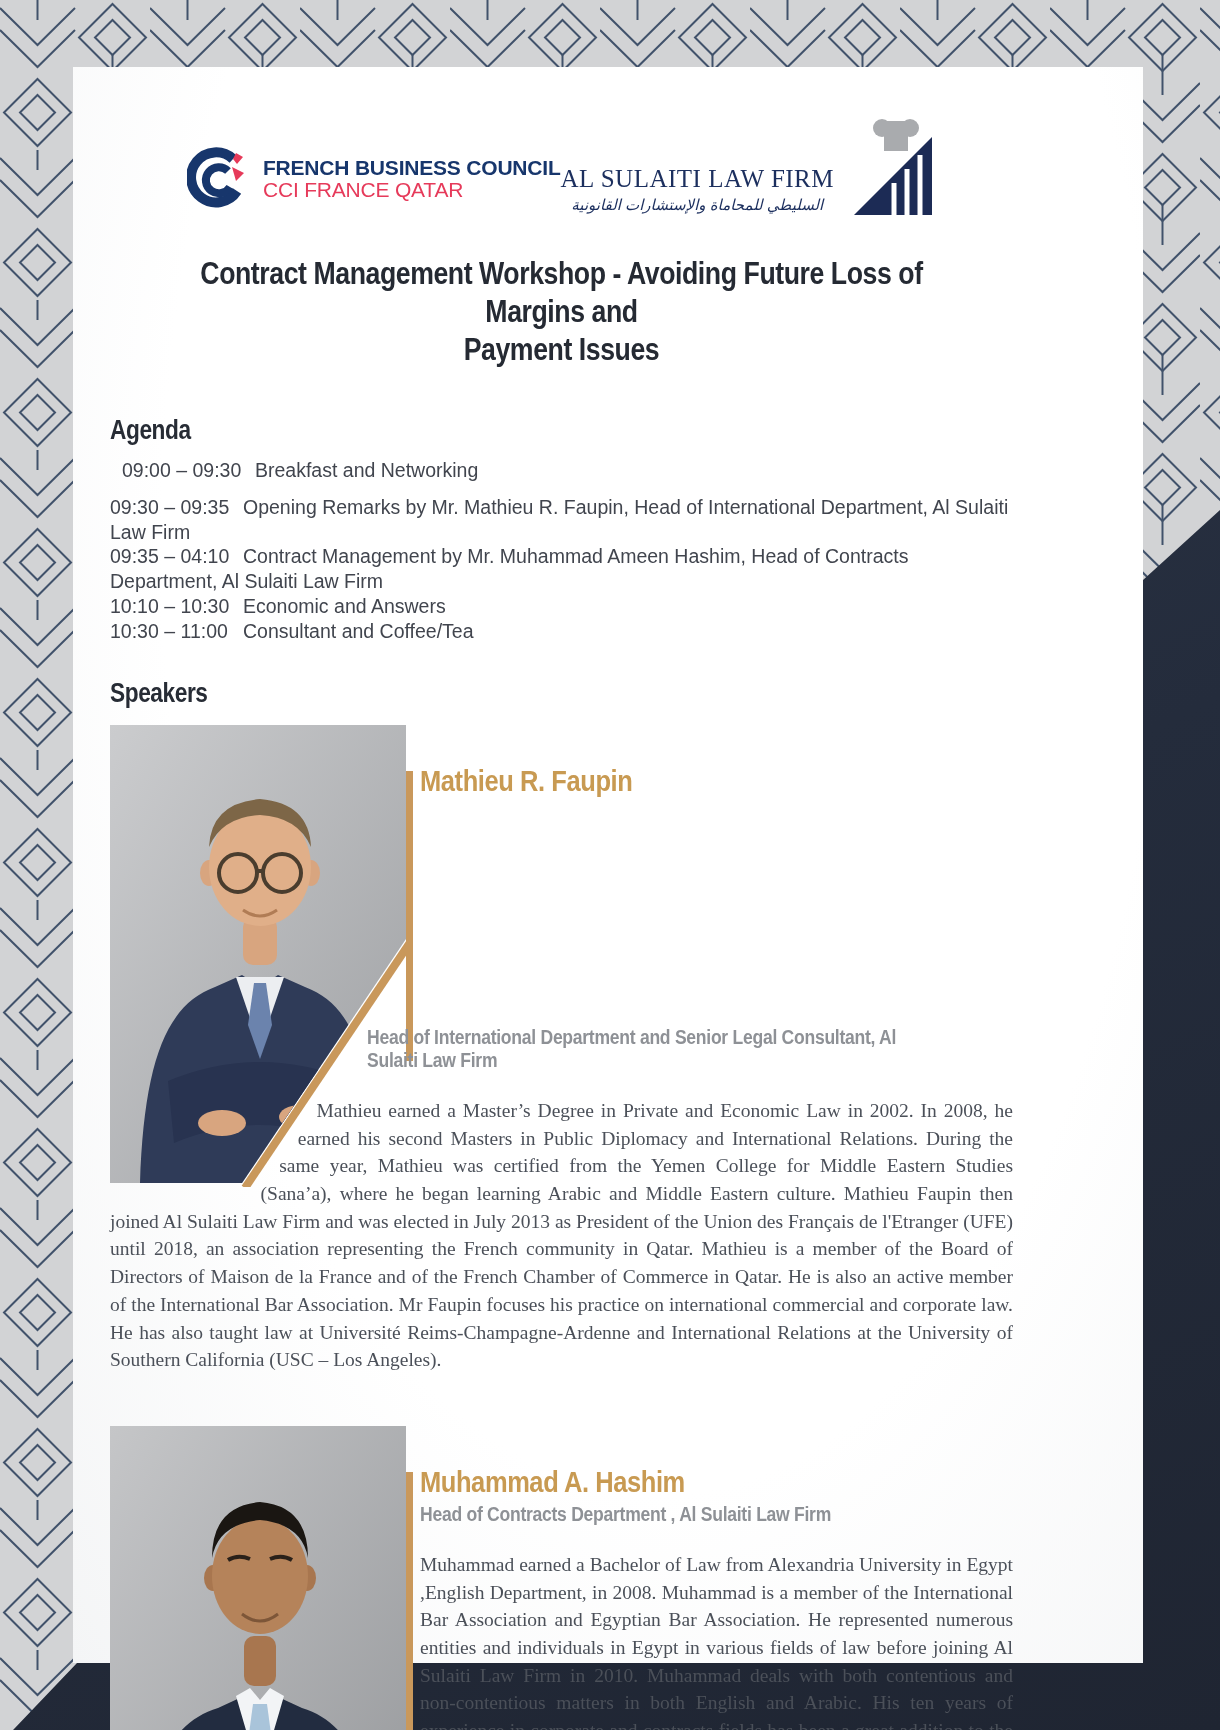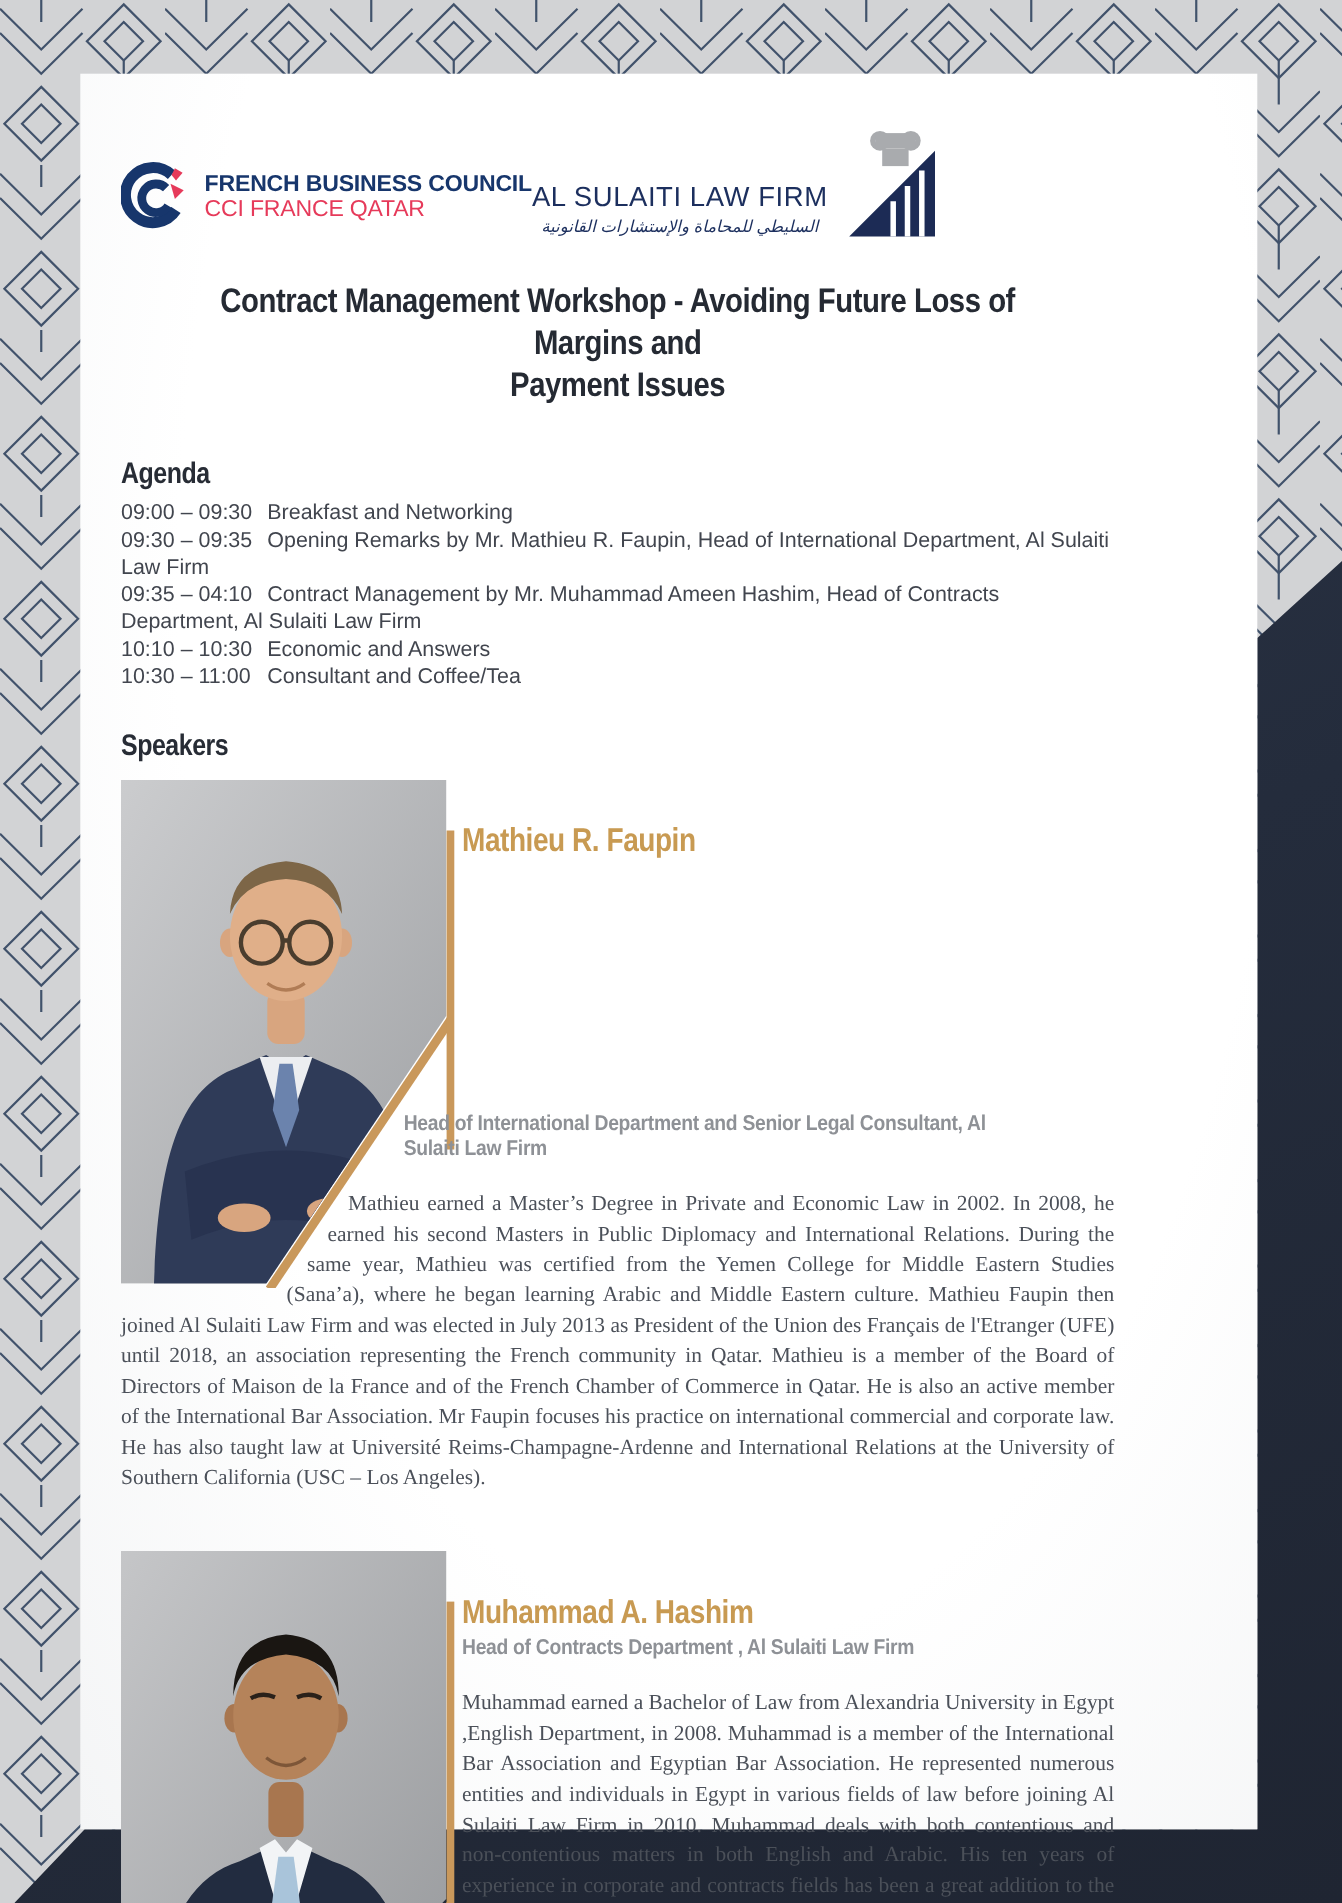--- a/index.html
+++ b/index.html
@@ -14,28 +14,28 @@
     background:linear-gradient(155deg,#303a4d 0%,#242c3c 55%,#1f2532 100%);
     clip-path:polygon(93.69% 33.53%,100% 29.48%,100% 100%,1.07% 100%,6.31% 96.13%,93.69% 96.13%);
   }
   #page{
     position:absolute;left:73px;top:67px;width:1070px;height:1596px;z-index:2;
     background:radial-gradient(ellipse at 55% 30%, #ffffff 60%, #f4f5f6 100%);
     box-sizing:border-box;
     padding:50px 130px 0 37px;
   }
   
-  .logos{display:flex;align-items:flex-start;height:104px;margin-bottom:34px;}
+  .logos{display:flex;align-items:flex-start;justify-content:center;height:104px;margin-bottom:34px;}
   .cci{display:flex;align-items:center;gap:12px;margin-top:30px;}
   .cci-text{line-height:1.04;}
   .cci-line1{font-weight:bold;font-size:21px;color:#17366c;letter-spacing:-0.2px;}
   .cci-line2{font-weight:normal;font-size:21px;color:#e63a5a;letter-spacing:-0.2px;}
   .sulaiti{display:flex;align-items:flex-start;gap:10px;}
   .sulaiti-text{margin-top:48px;text-align:center;}
-  .sulaiti-name{font-family:Liberation Sans, sans-serif;font-size:25px;color:#1c2f5e;letter-spacing:0.5px;white-space:nowrap;}
+  .sulaiti-name{font-family:Liberation Serif, serif;font-size:25px;color:#1c2f5e;letter-spacing:0.5px;white-space:nowrap;}
   .sulaiti-arabic{font-size:15px;color:#1c2f5e;margin-top:3px;direction:rtl;font-style:italic;}
   
   .cond{font-weight:bold;letter-spacing:-0.5px;}
   .title-line{display:block;text-align:center;font-size:31px;line-height:38px;color:#252a33;transform:scaleX(.86);transform-origin:50% 50%;}
   .doc-title{margin:0;}
   .doc-date{text-align:center;font-size:26px;color:#9ba0a6;margin-top:9px;}
   
   .sect-h{font-size:27px;color:#272c35;display:inline-block;transform:scaleX(.84);transform-origin:0 50%;margin:0;}
   .agenda-wrap{margin-top:46px;}
   .agenda-items{margin-top:8px;font-size:19.5px;line-height:24.8px;color:#41454e;}
@@ -124,21 +124,21 @@
   </div>
 
   <h1 class="doc-title">
     <span class="title-line cond">Contract Management Workshop - Avoiding Future Loss of Margins and</span>
     <span class="title-line cond">Payment Issues</span>
   </h1>
 
   <div class="agenda-wrap">
     <h2 class="sect-h cond">Agenda</h2>
     <div class="agenda-items">
-      <p class="agenda-item" style="margin:0"><span class="time">09:00 – 09:30</span><span>Breakfast and Networking</span></p>
+      <p class="agenda-item" style="margin:12px"><span class="time">09:00 – 09:30</span><span>Breakfast and Networking</span></p>
       <p class="agenda-item" style="margin:0"><span class="time">09:30 – 09:35</span><span>Opening Remarks by Mr. Mathieu R. Faupin, Head of International Department, Al Sulaiti Law Firm</span></p>
       <p class="agenda-item" style="margin:0"><span class="time">09:35 – 04:10</span><span>Contract Management by Mr. Muhammad Ameen Hashim, Head of Contracts Department, Al Sulaiti Law Firm</span></p>
       <p class="agenda-item" style="margin:0"><span class="time">10:10 – 10:30</span><span>Economic and Answers</span></p>
       <p class="agenda-item" style="margin:0"><span class="time">10:30 – 11:00</span><span>Consultant and Coffee/Tea</span></p>
     </div>
   </div>
 
   <div class="speakers-h-wrap">
     <h2 class="sect-h cond">Speakers</h2>
   </div>

